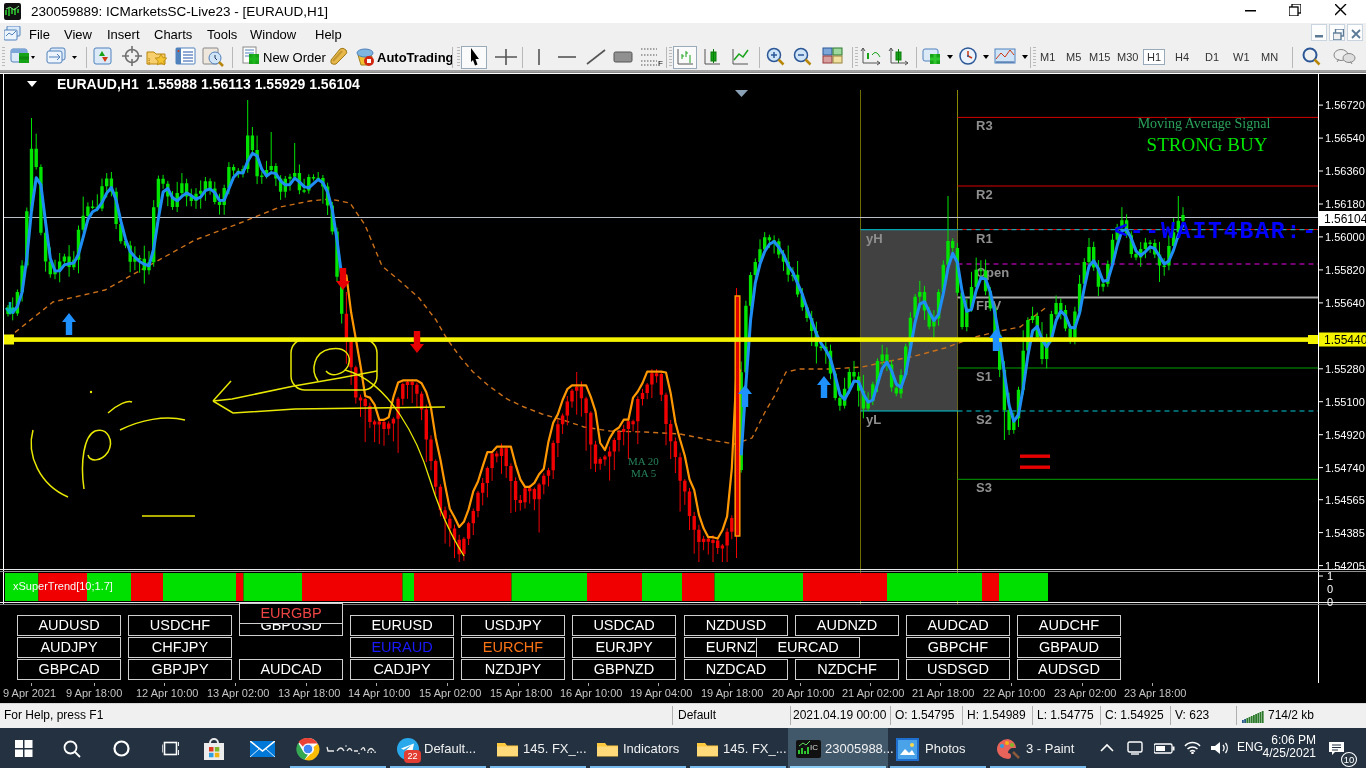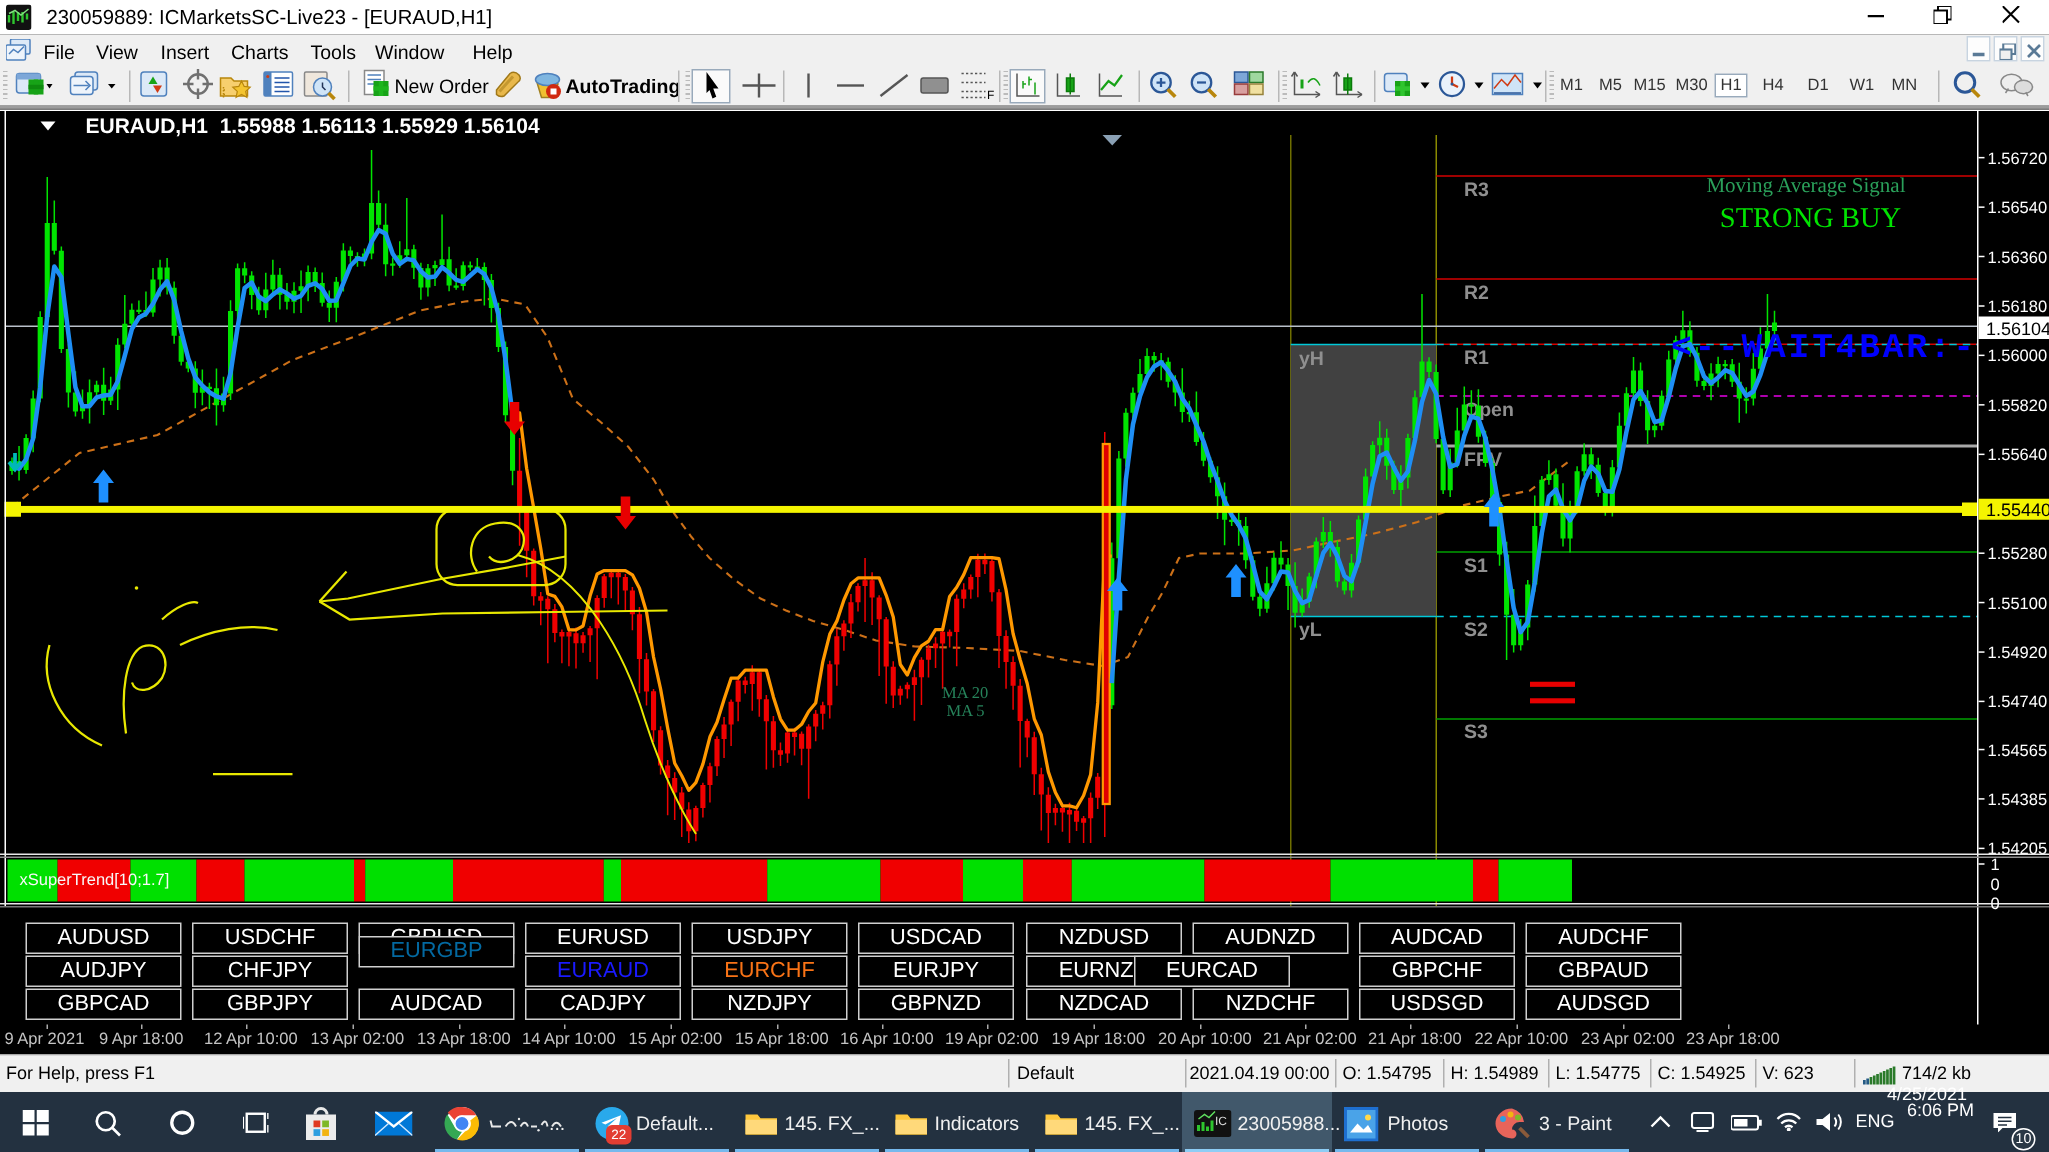--- a/index.html
+++ b/index.html
@@ -170,21 +170,21 @@
 <div class="sym" style="left:239px;top:615px;color:#ffffff">GBPUSD</div>
 <div class="sym" style="left:350px;top:615px;color:#ffffff">EURUSD</div>
 <div class="sym" style="left:461px;top:615px;color:#ffffff">USDJPY</div>
 <div class="sym" style="left:572px;top:615px;color:#ffffff">USDCAD</div>
 <div class="sym" style="left:684px;top:615px;color:#ffffff">NZDUSD</div>
 <div class="sym" style="left:795px;top:615px;color:#ffffff">AUDNZD</div>
 <div class="sym" style="left:906px;top:615px;color:#ffffff">AUDCAD</div>
 <div class="sym" style="left:1017px;top:615px;color:#ffffff">AUDCHF</div>
 <div class="sym" style="left:17px;top:637px;color:#ffffff">AUDJPY</div>
 <div class="sym" style="left:128px;top:637px;color:#ffffff">CHFJPY</div>
-<div class="sym" style="left:239px;top:624px;color:#0369a1">EURGBP</div>
+<div class="sym" style="left:239px;top:603px;color:#ef4444">EURGBP</div>
 <div class="sym" style="left:350px;top:637px;color:#1a1aff">EURAUD</div>
 <div class="sym" style="left:461px;top:637px;color:#f97316">EURCHF</div>
 <div class="sym" style="left:572px;top:637px;color:#ffffff">EURJPY</div>
 <div class="sym" style="left:684px;top:637px;color:#ffffff">EURNZD</div>
 <div class="sym" style="left:756px;top:637px;color:#ffffff">EURCAD</div>
 <div class="sym" style="left:906px;top:637px;color:#ffffff">GBPCHF</div>
 <div class="sym" style="left:1017px;top:637px;color:#ffffff">GBPAUD</div>
 <div class="sym" style="left:17px;top:659px;color:#ffffff">GBPCAD</div>
 <div class="sym" style="left:128px;top:659px;color:#ffffff">GBPJPY</div>
 <div class="sym" style="left:239px;top:659px;color:#ffffff">AUDCAD</div>
@@ -206,21 +206,21 @@
 <div class="tlab" style="left:278px">13 Apr 18:00</div>
 <div class="tick" style="left:306px"></div>
 <div class="tlab" style="left:348px">14 Apr 10:00</div>
 <div class="tick" style="left:376px"></div>
 <div class="tlab" style="left:419px">15 Apr 02:00</div>
 <div class="tick" style="left:447px"></div>
 <div class="tlab" style="left:490px">15 Apr 18:00</div>
 <div class="tick" style="left:518px"></div>
 <div class="tlab" style="left:560px">16 Apr 10:00</div>
 <div class="tick" style="left:588px"></div>
-<div class="tlab" style="left:630px">19 Apr 02:00</div>
+<div class="tlab" style="left:630px">19 Apr 04:00</div>
 <div class="tick" style="left:658px"></div>
 <div class="tlab" style="left:701px">19 Apr 18:00</div>
 <div class="tick" style="left:729px"></div>
 <div class="tlab" style="left:772px">20 Apr 10:00</div>
 <div class="tick" style="left:800px"></div>
 <div class="tlab" style="left:842px">21 Apr 02:00</div>
 <div class="tick" style="left:870px"></div>
 <div class="tlab" style="left:912px">21 Apr 18:00</div>
 <div class="tick" style="left:940px"></div>
 <div class="tlab" style="left:983px">22 Apr 10:00</div>
@@ -585,21 +585,21 @@
 <svg style="position:absolute;left:1183px;top:741px" width="19" height="13" viewBox="0 0 19 13">
     <path d="M2,5 a10,10 0 0 1 15,0 M4.5,8 a7,7 0 0 1 10,0 M7,10.5 a4,4 0 0 1 5,0" fill="none" stroke="#fff" stroke-width="1.5"></path>
     <circle cx="9.5" cy="12" r="1.3" fill="#fff"></circle>
   </svg>
 <svg style="position:absolute;left:1210px;top:741px" width="20" height="14" viewBox="0 0 20 14">
     <path d="M1,5 h4 l5,-4 v12 l-5,-4 h-4 z" fill="#fff"></path>
     <path d="M13,4 a5,5 0 0 1 0,6 M15.5,2 a8,8 0 0 1 0,10" fill="none" stroke="#fff" stroke-width="1.3"></path>
   </svg>
 <div class="trayt" style="left:1237px;width:30px">ENG</div>
 <div class="trayt" style="left:1264px;width:52px;text-align:right;top:733px">6:06 PM</div>
-<div class="trayt" style="left:1258px;width:58px;top:722px">4/25/2021</div>
+<div class="trayt" style="left:1258px;width:58px;text-align:right;top:746px">4/25/2021</div>
 <svg style="position:absolute;left:1328px;top:741px" width="17" height="14" viewBox="0 0 17 14">
     <path d="M1,1 h15 v10 h-9 l-3,3 v-3 h-3 z" fill="#fff"></path>
     <path d="M4,4 h9 M4,6.5 h9 M4,9 h6" stroke="#233140" stroke-width="1"></path>
   </svg>
 <div class="badge2">10</div>
 <div class="underline" style="left:290px;width:96px"></div>
 <div class="underline" style="left:390px;width:96px"></div>
 <div class="underline" style="left:490px;width:96px"></div>
 <div class="underline" style="left:590px;width:96px"></div>
 <div class="underline" style="left:690px;width:96px"></div>

